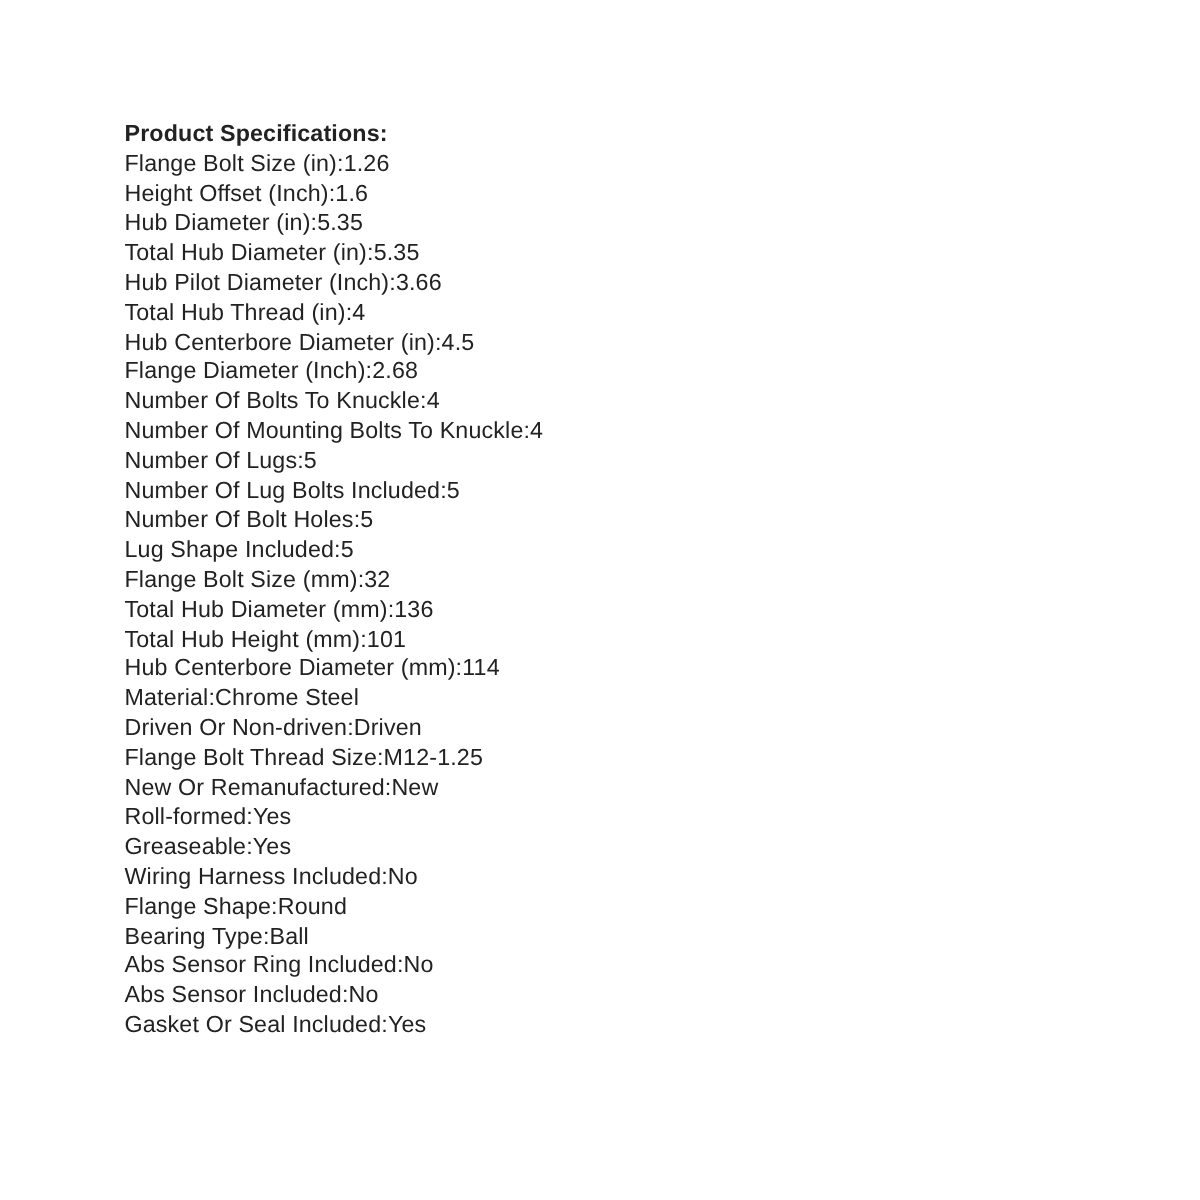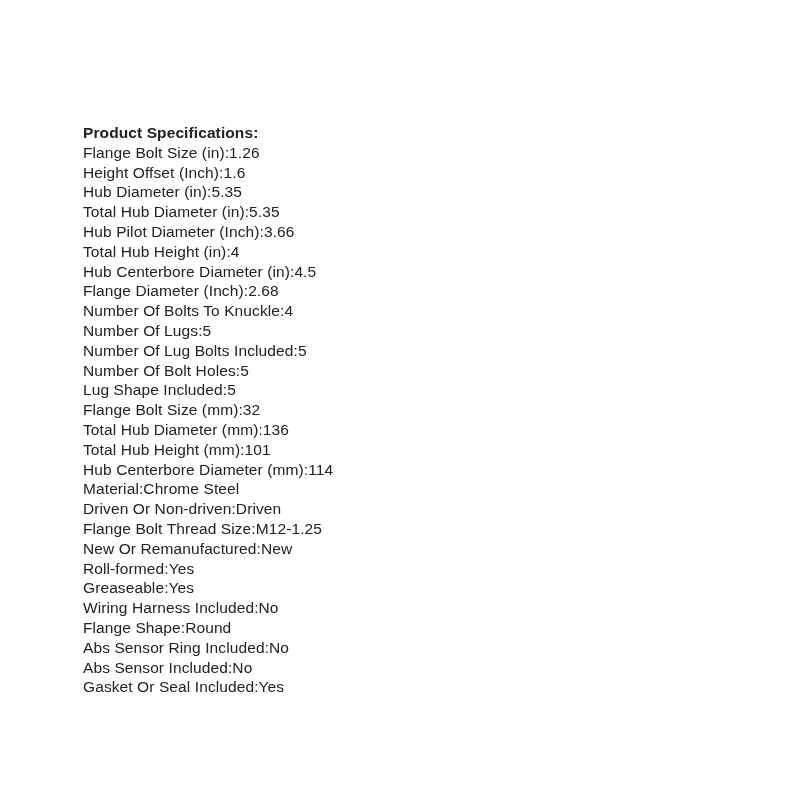--- a/index.html
+++ b/index.html
@@ -18,54 +18,55 @@
     left: 83px;
     top: 80px;
     color: #222222;
     font-size: 15.5px;
     line-height: 19.8px;
     letter-spacing: 0.1px;
     white-space: nowrap;
   }
   .spec-title {
     font-weight: bold;
-    margin-top: 43px;
   }
   .spec-line {
     font-weight: normal;
   }
 </style>
 </head>
 <body>
 
 <div class="spec-block">
   <div class="spec-title">Product Specifications:</div>
   <div id="spec-list">
       <div class="spec-line"><span>Flange Bolt Size (in)</span>:<span>1.26</span></div>
       <div class="spec-line"><span>Height Offset (Inch)</span>:<span>1.6</span></div>
       <div class="spec-line"><span>Hub Diameter (in)</span>:<span>5.35</span></div>
       <div class="spec-line"><span>Total Hub Diameter (in)</span>:<span>5.35</span></div>
       <div class="spec-line"><span>Hub Pilot Diameter (Inch)</span>:<span>3.66</span></div>
-      <div class="spec-line"><span>Total Hub Height (in)</span>:<span>4</span></div>
+      <div class="spec-line"><span>Total Hub Thread (in)</span>:<span>4</span></div>
       <div class="spec-line"><span>Hub Centerbore Diameter (in)</span>:<span>4.5</span></div>
       <div class="spec-line"><span>Flange Diameter (Inch)</span>:<span>2.68</span></div>
       <div class="spec-line"><span>Number Of Bolts To Knuckle</span>:<span>4</span></div>
+      <div class="spec-line"><span>Number Of Mounting Bolts To Knuckle</span>:<span>4</span></div>
       <div class="spec-line"><span>Number Of Lugs</span>:<span>5</span></div>
       <div class="spec-line"><span>Number Of Lug Bolts Included</span>:<span>5</span></div>
       <div class="spec-line"><span>Number Of Bolt Holes</span>:<span>5</span></div>
       <div class="spec-line"><span>Lug Shape Included</span>:<span>5</span></div>
       <div class="spec-line"><span>Flange Bolt Size (mm)</span>:<span>32</span></div>
       <div class="spec-line"><span>Total Hub Diameter (mm)</span>:<span>136</span></div>
       <div class="spec-line"><span>Total Hub Height (mm)</span>:<span>101</span></div>
       <div class="spec-line"><span>Hub Centerbore Diameter (mm)</span>:<span>114</span></div>
       <div class="spec-line"><span>Material</span>:<span>Chrome Steel</span></div>
       <div class="spec-line"><span>Driven Or Non-driven</span>:<span>Driven</span></div>
       <div class="spec-line"><span>Flange Bolt Thread Size</span>:<span>M12-1.25</span></div>
       <div class="spec-line"><span>New Or Remanufactured</span>:<span>New</span></div>
       <div class="spec-line"><span>Roll-formed</span>:<span>Yes</span></div>
       <div class="spec-line"><span>Greaseable</span>:<span>Yes</span></div>
       <div class="spec-line"><span>Wiring Harness Included</span>:<span>No</span></div>
       <div class="spec-line"><span>Flange Shape</span>:<span>Round</span></div>
+      <div class="spec-line"><span>Bearing Type</span>:<span>Ball</span></div>
       <div class="spec-line"><span>Abs Sensor Ring Included</span>:<span>No</span></div>
       <div class="spec-line"><span>Abs Sensor Included</span>:<span>No</span></div>
       <div class="spec-line"><span>Gasket Or Seal Included</span>:<span>Yes</span></div>
     </div>
 </div>
 
 </body></html>

